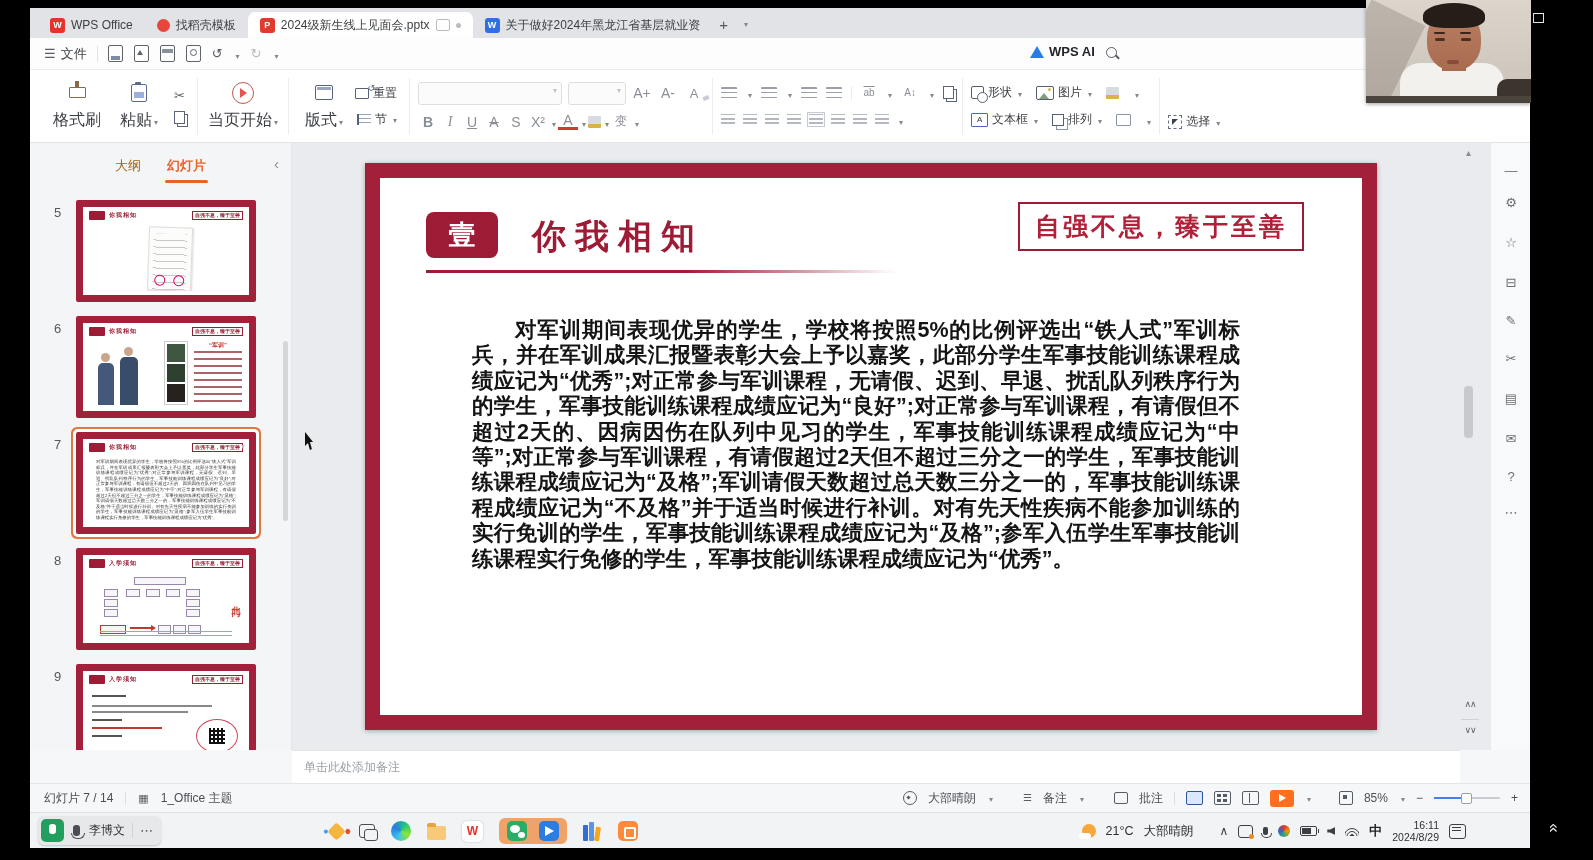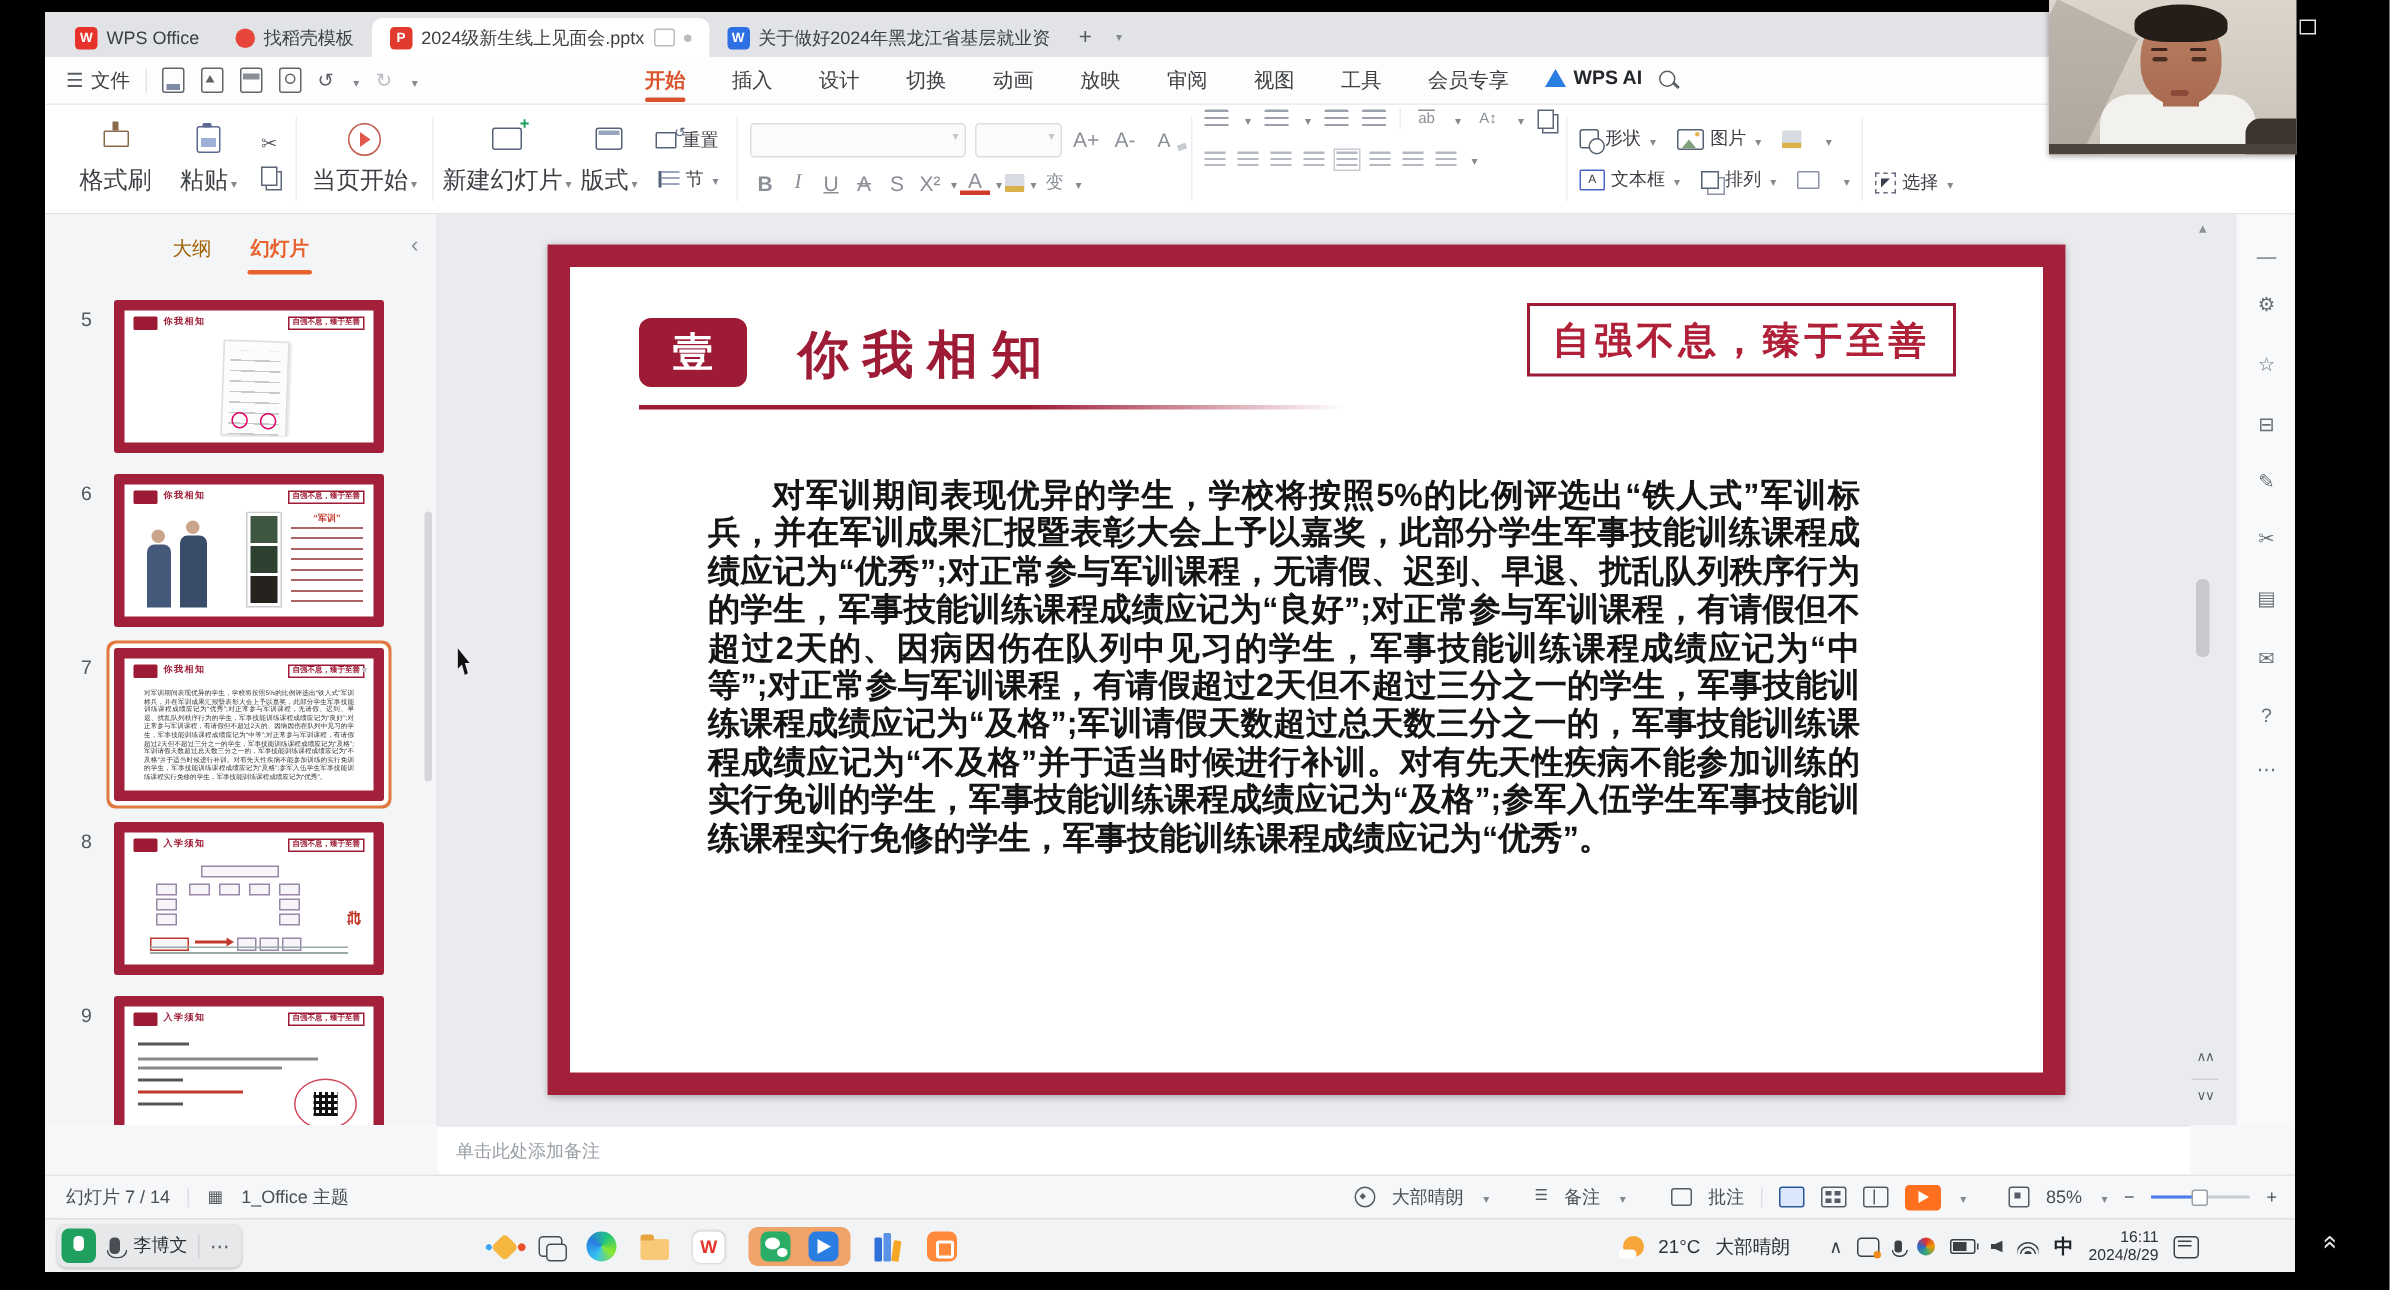--- a/index.html
+++ b/index.html
@@ -282,32 +282,20 @@
   <div class="qicons">
     <span class="qdoc save"></span>
     <span class="qdoc share"></span>
     <span class="qdoc print"></span>
     <span class="qdoc preview"></span>
     <span class="glyph">↺</span>
       <span class="car"></span>
     <span class="glyph dim">↻</span>
     <span class="car"></span>
   </div>
-  <div class="mtabs">
-    <span class="mtab active">开始</span>
-    <span class="mtab">插入</span>
-    <span class="mtab">设计</span>
-    <span class="mtab">切换</span>
-    <span class="mtab">动画</span>
-    <span class="mtab">放映</span>
-    <span class="mtab">审阅</span>
-    <span class="mtab">视图</span>
-    <span class="mtab">工具</span>
-    <span class="mtab">会员专享</span>
-  </div>
   <div class="wpsai">
     <span class="ai-logo"></span>
     <span>WPS AI</span>
   </div>
   <div class="search-ic"></div>
 </div>
 
 <div class="ab ribbon">
   <div class="bigbtn">
     <span class="icz">
@@ -326,26 +314,20 @@
     <span class="ic-copy"></span>
   </div>
   <div class="rsep"></div>
   <div class="bigbtn" style="width:74px">
     <span class="icz">
         <span class="ic-playc"></span>
       </span>
     <span class="lab"><span>当页开始</span><span class="car"></span></span>
   </div>
   <div class="rsep"></div>
-  <div class="bigbtn" style="width:82px">
-    <span class="icz">
-        <span class="ic-nslide"></span>
-      </span>
-    <span class="lab"><span>新建幻灯片</span><span class="car"></span></span>
-  </div>
   <div class="bigbtn" style="width:54px">
     <span class="icz">
         <span class="ic-layout"></span>
       </span>
     <span class="lab"><span>版式</span><span class="car"></span></span>
   </div>
   <div class="minicol">
     <span class="minirow">
         <span class="ic-reset"></span>
         <span>重置</span>
@@ -377,21 +359,21 @@
       <span class="fmt" style="border-bottom:3px solid #d03a2a;line-height:13px">A</span>
         <span class="car"></span>
       <span class="ic-ink"></span>
         <span class="car"></span>
       <span class="fmt" style="font-size:12px">变</span>
         <span class="car"></span>
     </div>
   </div>
   <div class="rsep"></div>
 
-  <div style="display:flex;flex-direction:column;gap:9px">
+  <div style="display:flex;flex-direction:column;justify-content:center;gap:9px">
     <div class="r" style="gap:9px">
       <span class="pli"></span>
         <span class="car"></span>
       <span class="pli"></span>
         <span class="car"></span>
       <span class="pli"></span>
       <span class="pli"></span>
       <span style="width:1px;height:14px;background:#ececee"></span>
       <span class="fmt" style="font-size:10px;text-decoration:overline;width:16px">ab</span>
         <span class="car"></span>

